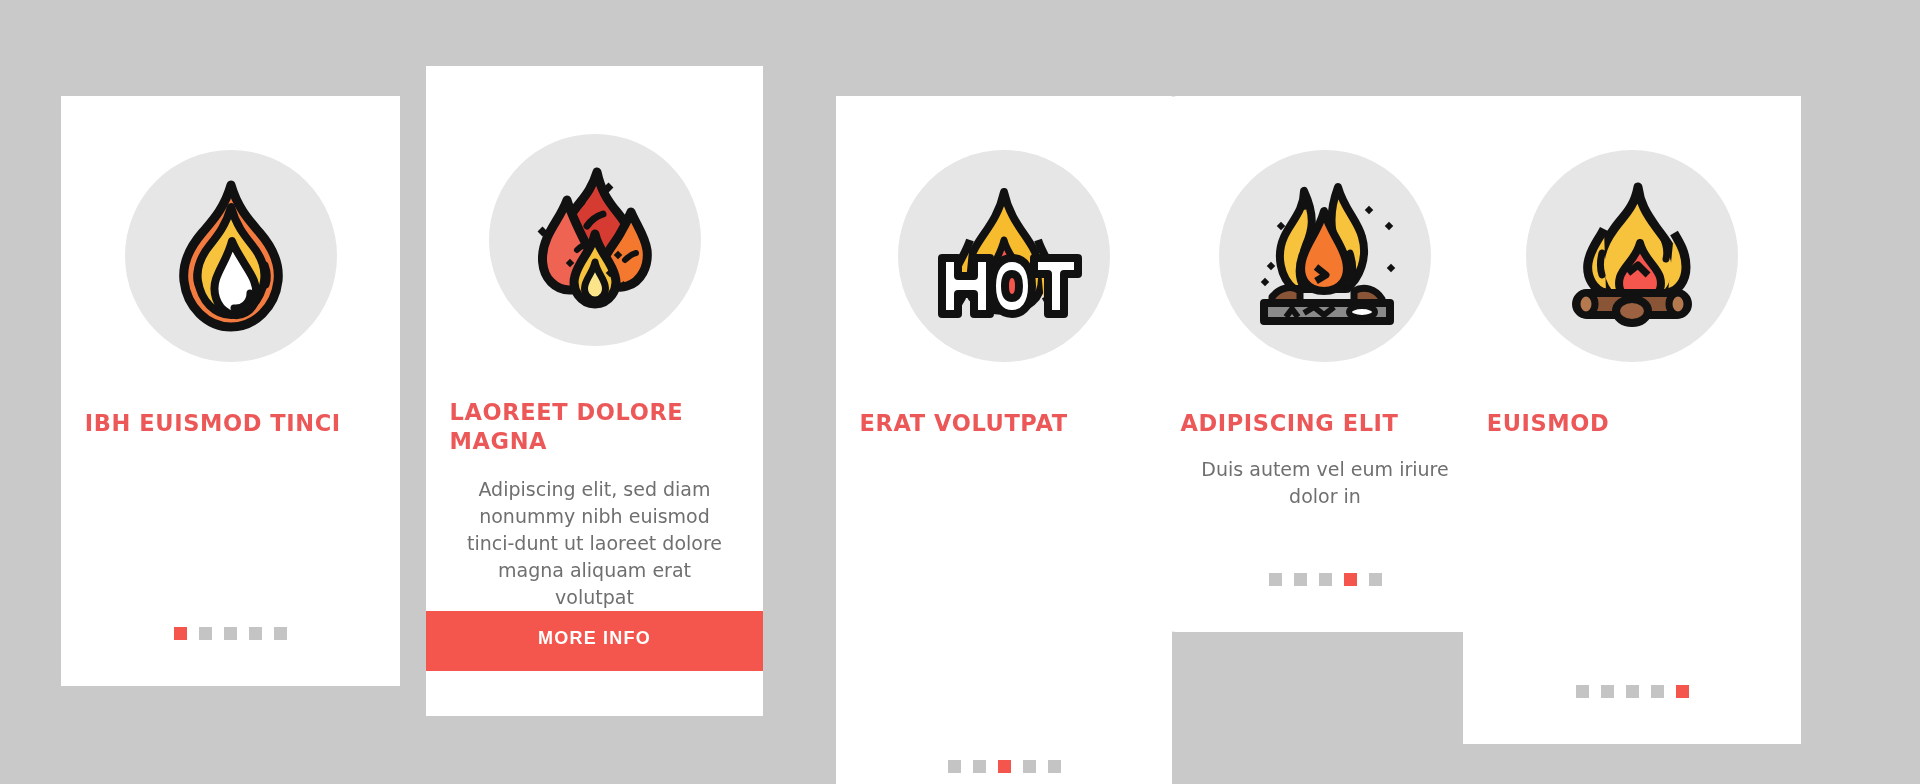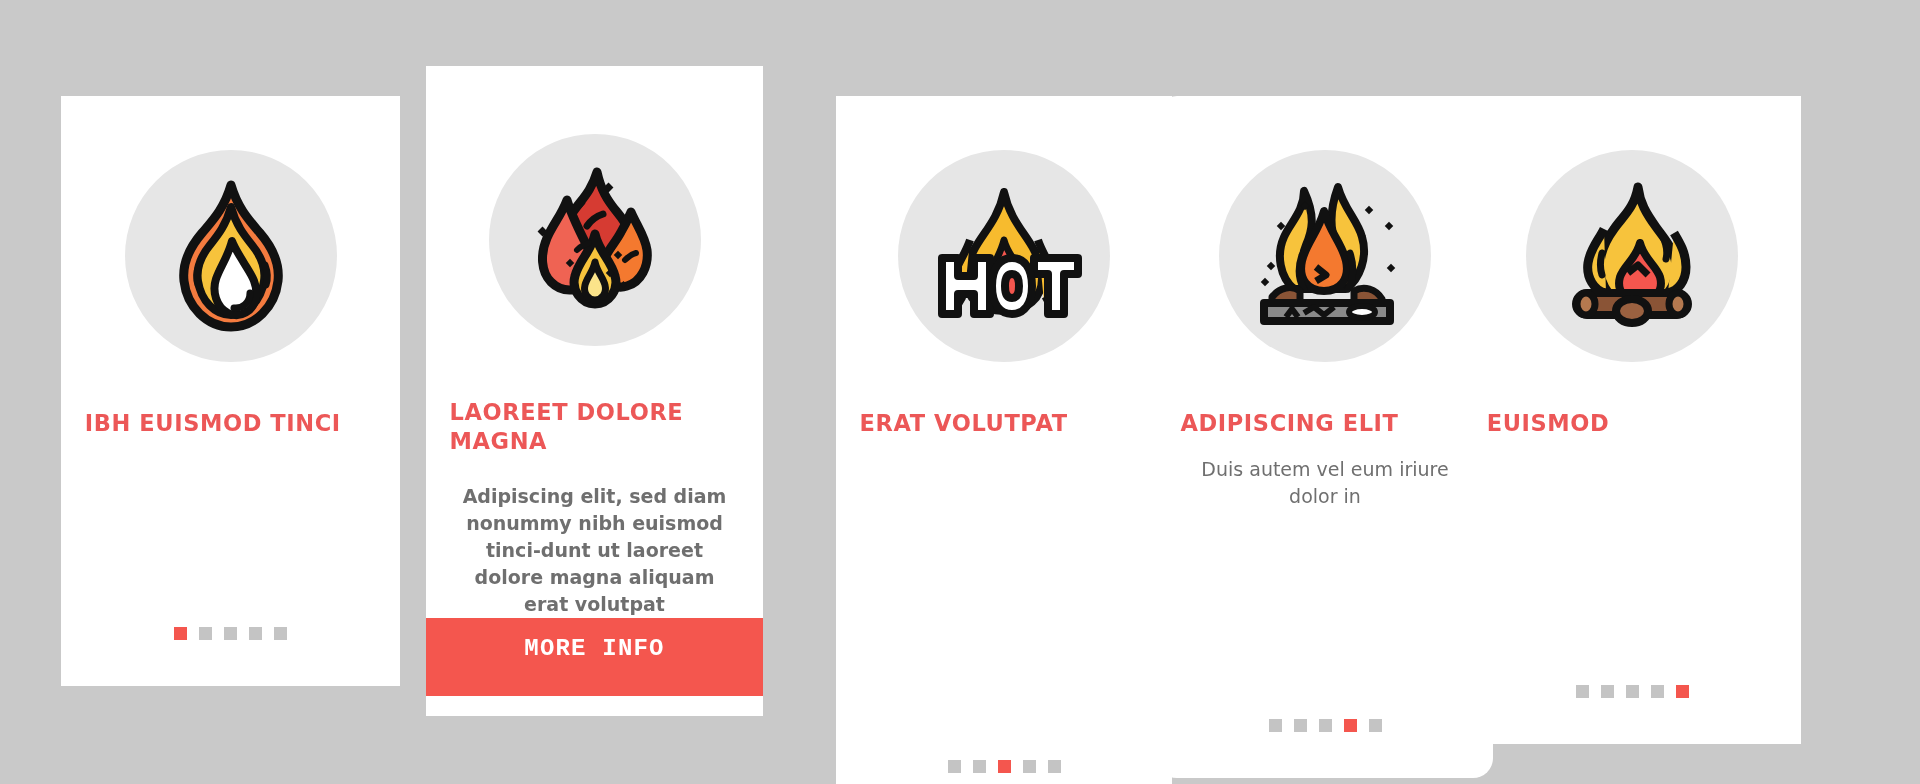--- a/index.html
+++ b/index.html
@@ -19,21 +19,21 @@
     position: absolute;
     background: #ffffff;
     display: flex;
     flex-direction: column;
     align-items: center;
   }
   
   .card-1 { left: 61px;  top: 96px;  width: 339px; height: 590px; }
   .card-2 { left: 426px; top: 66px;  width: 337px; height: 650px; }
   .card-3 { left: 836px; top: 96px;  width: 336px; height: 723px; }
-  .card-4 { left: 1157px;top: 96px;  width: 336px; height: 682px; border-radius: 20px; }
+  .card-4 { left: 1157px;top: 96px;  width: 336px; height: 536px; border-radius: 20px; }
   .card-5 { left: 1463px;top: 96px;  width: 338px; height: 648px; }
 
   .icon-wrap {
     width: 100%;
     display: flex;
     justify-content: center;
   }
   .card-1 .icon-wrap,
   .card-3 .icon-wrap,
   .card-4 .icon-wrap,
@@ -67,21 +67,21 @@
   .card-2 .card-title { margin-top: 52px; }
 
   .card-body {
     color: #6f6f6f;
     font-size: 19px;
     line-height: 1.43;
     text-align: center;
     margin-top: 18px;
     width: 80%;
   }
-  .card-2 .card-body { width: 81%; margin-top: 27px; font-weight: bold; }
+  .card-2 .card-body { width: 81%; margin-top: 20px; }
 
   .spacer { flex: 1 1 auto; }
 
   .dots {
     display: flex;
     gap: 12px;
     align-items: center;
     justify-content: center;
     margin-bottom: 46px;
   }
@@ -90,27 +90,27 @@
     background: #c4c4c4;
     display: block;
   }
   .dot.active { background: #f4564e; }
 
   .more-info-btn {
     width: 100%;
     background: #f4564e;
     color: #ffffff;
     font-weight: bold;
-    font-size: 24px;
+    font-size: 18px;
     letter-spacing: 1.2px;
     text-align: center;
-    padding: 17px 0 34px 0;
+    padding: 17px 0 22px 0;
     border: none;
     cursor: pointer;
-    font-family: Liberation Mono, monospace;
+    font-family: Liberation Sans, sans-serif;
   }
   .btn-area { width: 100%; margin-top: auto; margin-bottom: 57px; }
 </style>
 </head>
 <body>
 
 <div class="stage">
 
   <div class="card card-1">
     <div class="icon-wrap">

